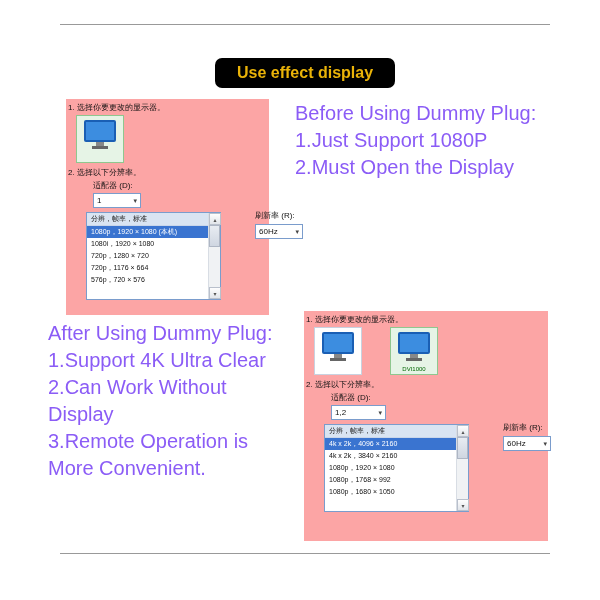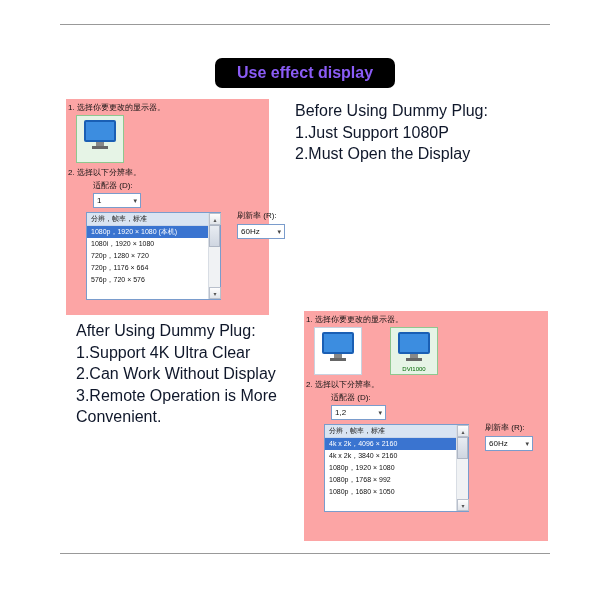--- a/index.html
+++ b/index.html
@@ -25,34 +25,34 @@
     left: 60px;
     width: 490px;
     height: 1px;
     background: #999;
   }
   .banner {
     position: absolute;
     top: 58px;
     left: 215px;
     background: #000;
-    color: #8b5cf6;
+    color: #eab308;
     padding: 6px 22px;
     border-radius: 7px;
     font-size: 16px;
     font-weight: bold;
   }
   .caption {
     position: absolute;
-    font-size: 16px;
-    color: #0f172a;
+    font-size: 20px;
+    color: #8b5cf6;
     line-height: 1.35;
   }
   .cap-before { top: 100px; left: 295px; width: 260px; }
-  .cap-after  { top: 320px; left: 76px;  width: 230px; }
+  .cap-after  { top: 320px; left: 48px;  width: 230px; }
 
   .panel {
     position: absolute;
     background: #fca5a5;
     font-size: 8px;
     color: #111;
     border: 0;
   }
   .panel-before {
     top: 98px; left: 65px; width: 205px; height: 218px;
@@ -131,21 +131,21 @@
   }
   .sthumb {
     flex: 0 0 22px;
     background: linear-gradient(#e8ecf2,#cfd6e1);
     border: 1px solid #aeb6c4;
     margin: 0;
   }
   .sspace { flex: 1; }
 
   .two-col {
-    display: flex; gap: 16px; margin-left: 10px; align-items: flex-start;
+    display: flex; gap: 34px; margin-left: 10px; align-items: flex-start;
   }
 </style>
 </head>
 <body>
 
 <div class="hr-top"></div>
 <div class="hr-bottom"></div>
 
 <div class="banner">Use effect display</div>
 

